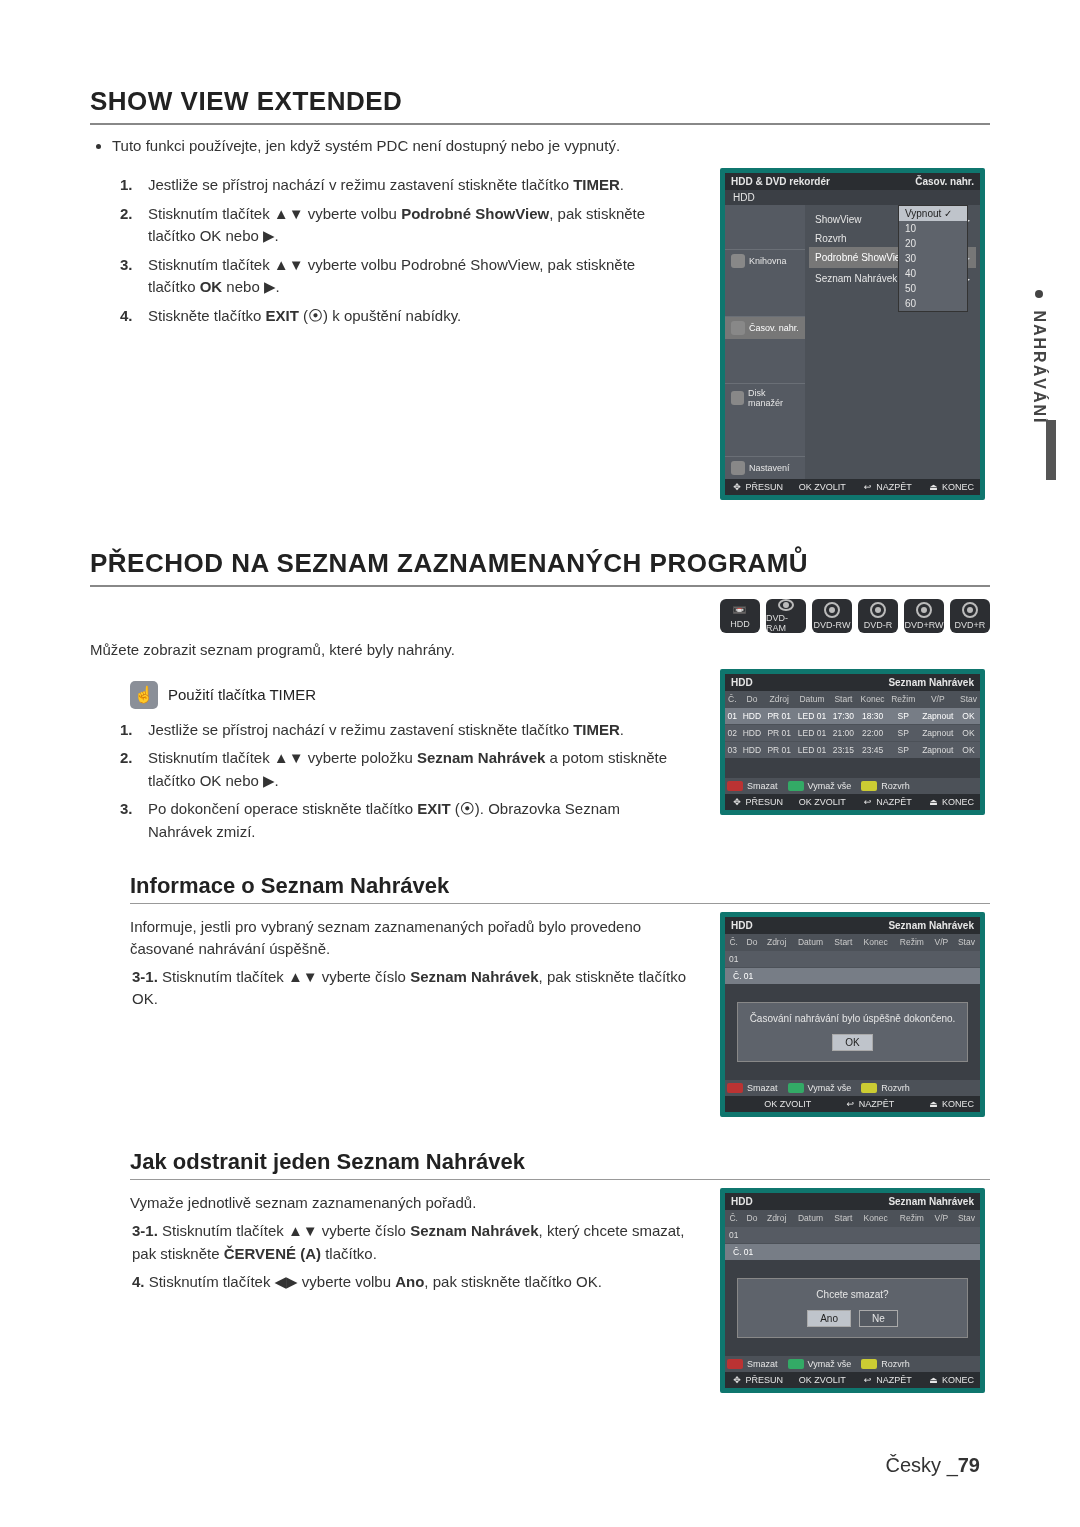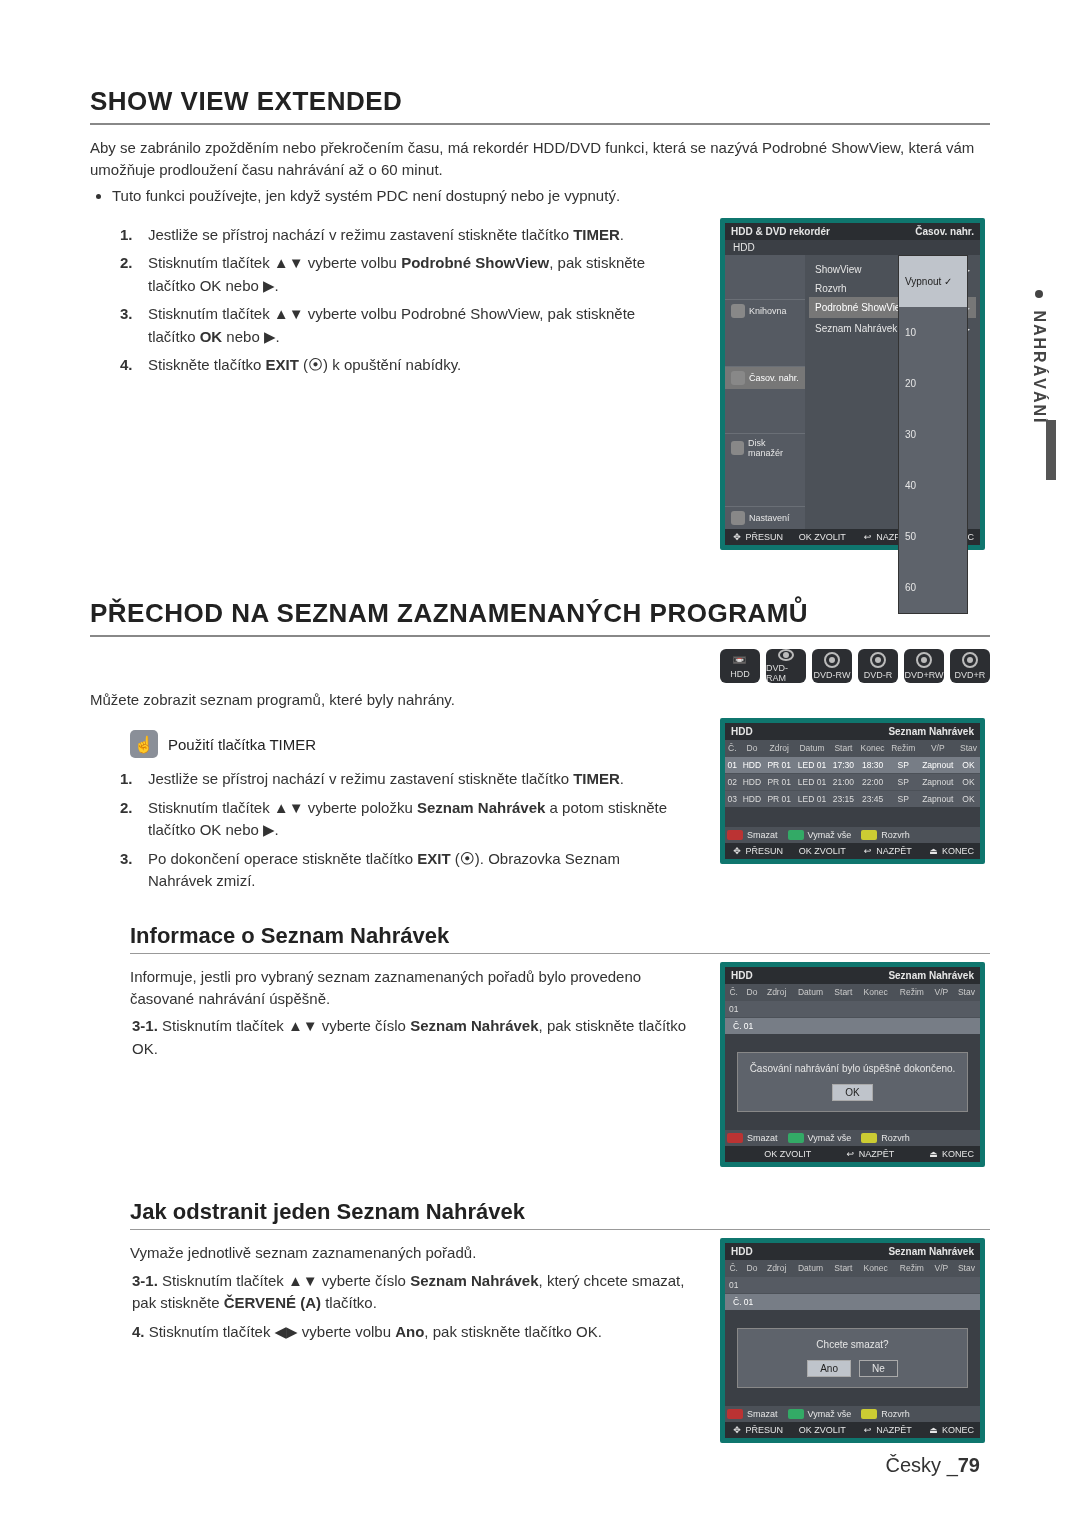--- a/index.html
+++ b/index.html
@@ -50,21 +50,21 @@
   .ui .body { display:flex; }
   .ui .menu { width:80px; background:#555a62; }
   .ui .menu .mi { padding:4px 6px; border-top:1px solid #6a6f76; display:flex; align-items:center; gap:4px; font-size:9px;margin-top:44px; }
   .ui .menu .mi.sel { background:#777; color:#fff; }
   .ui .mi .icn { width:14px; height:14px; border-radius:3px; background:#888; display:inline-block; }
   .ui .submenu { flex:1; background:#4c5158; padding:4px 4px; }
   .ui .submenu .sm { padding:3px 6px; display:flex; justify-content:space-between; align-items:center; font-size:10px; }
   .ui .submenu .sm.sel { background:#777; color:#fff; }
   .ui .popup { position:relative; }
   .ui .pop { position:absolute; right:12px; top:0; background:#5e636b; border:1px solid #333; width:70px; }
-  .ui .pop .po { padding:20px 6px; font-size:10px; }
+  .ui .pop .po { padding:2px 6px; font-size:10px; }
   .ui .pop .po.sel { background:#bfc4cb; color:#222; }
   .ui .footerbar { display:flex; justify-content:space-between; gap:6px; background:#2a2d31; padding:3px 6px; font-size:9px; }
   .ui .footerbar span { white-space:nowrap; }
   .keyglyph { display:inline-block; min-width:12px; text-align:center; }
 
   .ui.table .titlebar2 { display:flex; justify-content:space-between; padding:3px 6px; background:#2a2d31; font-weight:600; }
   .ui.table table { width:100%; border-collapse:collapse; font-size:8.5px; }
   .ui.table th { color:#ccc; padding:3px 2px; font-weight:400; text-align:center; background:#4c5158;}
   .ui.table td { padding:3px 2px; text-align:center; color:#ddd; background:#565b63; border-top:1px solid #4c5158; }
   .ui.table tr.selected td { background:#777d86; color:#fff; }
@@ -87,21 +87,20 @@
 <div class="page">
 
   <div class="side-tab">
     <span class="dot"></span>
     <span>NAHRÁVÁNÍ</span>
   </div>
   <div class="side-stripe"></div>
 
   <h1 class="sec">SHOW VIEW EXTENDED</h1>
   <div class="rule"></div>
-  <p class="body">Aby se zabránilo zpožděním nebo překročením času, má rekordér HDD/DVD funkci, která se nazývá Podrobné ShowView, která vám umožňuje prodloužení času nahrávání až o 60 minut.</p>
   <ul class="bullet">
     <li>Tuto funkci používejte, jen když systém PDC není dostupný nebo je vypnutý.</li>
   </ul>
 
   <div class="two-col">
     <div class="left">
       <ol class="steps">
         <li><span>Jestliže se přístroj nachází v režimu zastavení stiskněte tlačítko </span><b>TIMER</b><span>.</span></li>
         <li><span>Stisknutím tlačítek ▲▼ vyberte volbu </span><b>Podrobné ShowView</b><span>, pak stiskněte tlačítko OK nebo ▶.</span></li>
         <li><span>Stisknutím tlačítek ▲▼ vyberte volbu Podrobné ShowView, pak stiskněte tlačítko </span><b>OK</b><span> nebo ▶.</span></li>

